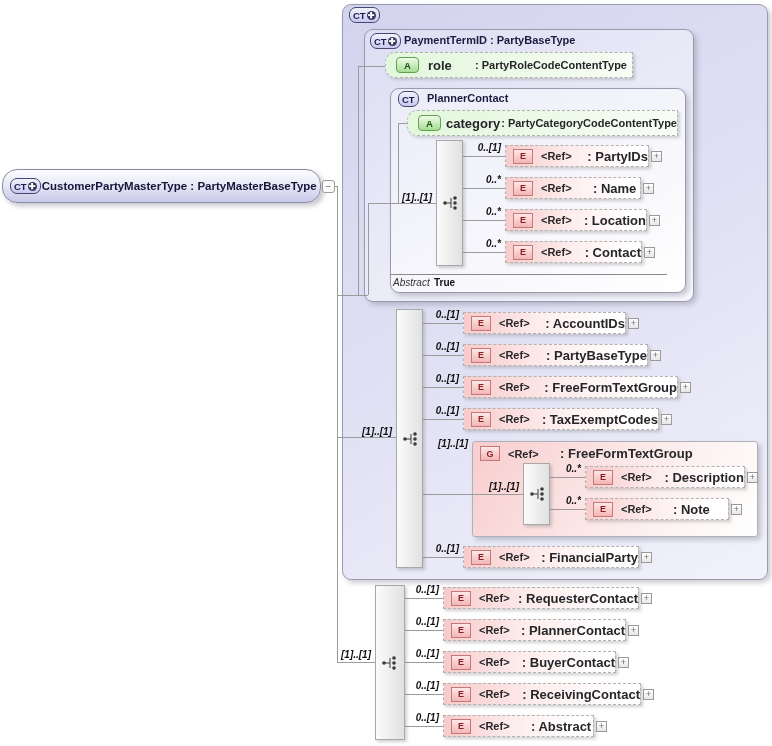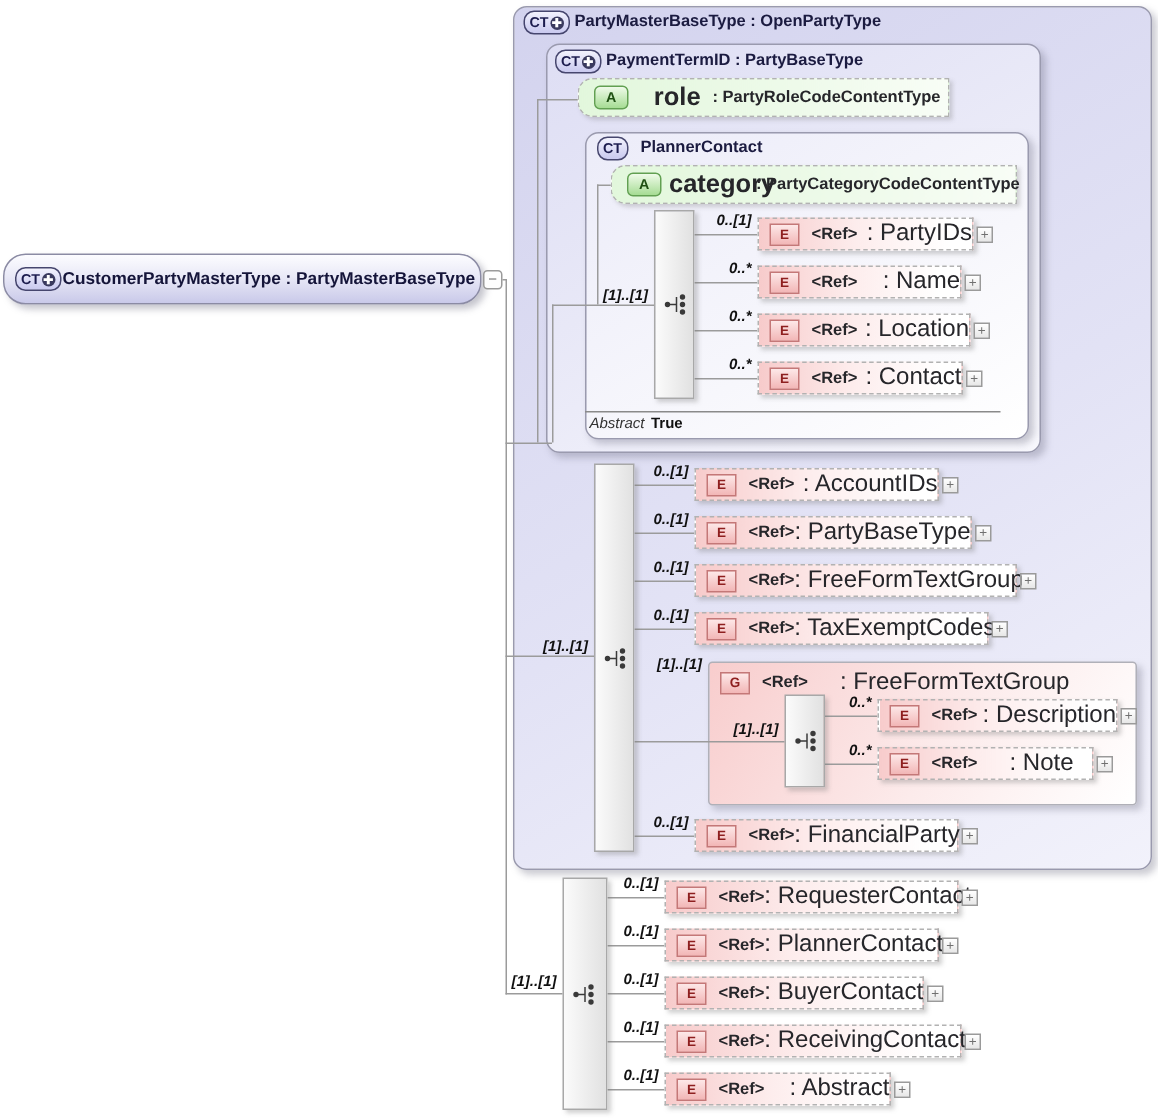--- a/index.html
+++ b/index.html
@@ -17,34 +17,34 @@
   .title{position:absolute;font-size:11px;font-weight:bold;color:#1b1b40;white-space:nowrap;z-index:4;}
   .icon-ct{position:absolute;display:inline-flex;align-items:center;height:14px;padding:0 3px;
            border:1px solid #46466e;border-radius:7px;color:#1c1c4e;font-size:9.5px;font-weight:bold;
            background:linear-gradient(180deg,#f2f2fd,#c9c9ef);z-index:4;}
   .ct-badge{display:inline-block;width:9px;height:9px;margin-left:1px;border-radius:50%;
             background:#3a3a5e;color:#fff;font-size:8px;line-height:9px;text-align:center;font-weight:bold;}
   .leaf{position:absolute;height:22px;border:1px dashed #b2b2b2;box-sizing:border-box;
         background:linear-gradient(90deg,#f7cbcb 0%,#fdecec 45%,#ffffff 90%);
         box-shadow:2px 2px 3px rgba(120,120,120,.35);display:flex;align-items:center;
         padding-left:7px;z-index:3;white-space:nowrap;}
-  .leaf .txt,.hdr .txt{font-size:16px;font-weight:normal;color:#26262a;}
+  .leaf .txt,.hdr .txt{font-size:13px;font-weight:bold;color:#26262a;}
   .leaf .ref{display:inline-block;width:52px;margin-left:8px;font-size:11px;font-weight:bold;color:#26262a;}
   .eicon,.gicon{display:inline-flex;align-items:center;justify-content:center;width:18px;height:13px;
         border:1px solid #c47878;background:linear-gradient(180deg,#fde8e8,#f2b6b6);
         color:#8e1f1f;font-size:9px;font-weight:bold;flex:0 0 auto;}
   .attr{position:absolute;height:26px;border:1px dashed #b2b2b2;box-sizing:border-box;
         border-radius:10px 0 0 10px;
         background:linear-gradient(90deg,#e2f7dc 0%,#eefaea 60%,#f8fdf6 100%);
         box-shadow:2px 2px 3px rgba(120,120,120,.3);display:flex;align-items:center;
         padding-left:10px;z-index:3;white-space:nowrap;}
   .aicon{display:inline-flex;align-items:center;justify-content:center;width:21px;height:14px;
         border:1px solid #62a052;border-radius:4px;background:linear-gradient(180deg,#effbe9,#a6dc94);
         color:#1e4f12;font-size:9.5px;font-weight:bold;flex:0 0 auto;}
-  .aname{display:inline-block;font-size:17px;font-weight:bold;color:#26262a;text-align:center;}
+  .aname{display:inline-block;font-size:13px;font-weight:bold;color:#26262a;}
   .atype{font-size:11px;font-weight:bold;color:#26262a;}
   .seq{position:absolute;width:27px;border:1px solid #a8a8a8;box-sizing:border-box;
        background:linear-gradient(90deg,#fbfbfb,#e1e1e1);
        box-shadow:2px 2px 3px rgba(120,120,120,.35);z-index:3;}
   .seq svg{position:absolute;left:5px;top:50%;margin-top:-9px;}
   .plusbox{position:absolute;width:11px;height:11px;border:1px solid #9a9a9a;box-sizing:border-box;
        background:linear-gradient(180deg,#ffffff,#e7e7e7);color:#707070;font-size:9px;line-height:9px;
        text-align:center;z-index:3;}
   .minusbox{position:absolute;width:13px;height:13px;border:1px solid #9a9a9a;border-radius:3px;
        box-sizing:border-box;background:#fdfdfd;color:#707070;font-size:10px;line-height:11px;
@@ -107,21 +107,20 @@
         <span class="ct-badge">✚</span>
       </span>
     <span class="rootlabel">CustomerPartyMasterType : PartyMasterBaseType</span>
   </div>
   <div class="minusbox" style="left:322px;top:180px;">−</div>
 
   <span class="icon-ct" style="left:349px;top:7px;">
       <span>CT</span>
       <span class="ct-badge">✚</span>
     </span>
-  <div class="title" style="left:383px;top:8px;">PartyMasterBaseType : OpenPartyType</div>
 
   <span class="icon-ct" style="left:370px;top:33px;">
       <span>CT</span>
       <span class="ct-badge">✚</span>
     </span>
   <div class="title" style="left:404px;top:34px;">PaymentTermID : PartyBaseType</div>
 
   <span class="icon-ct" style="left:398px;top:91px;">
       <span>CT</span>
     </span>

